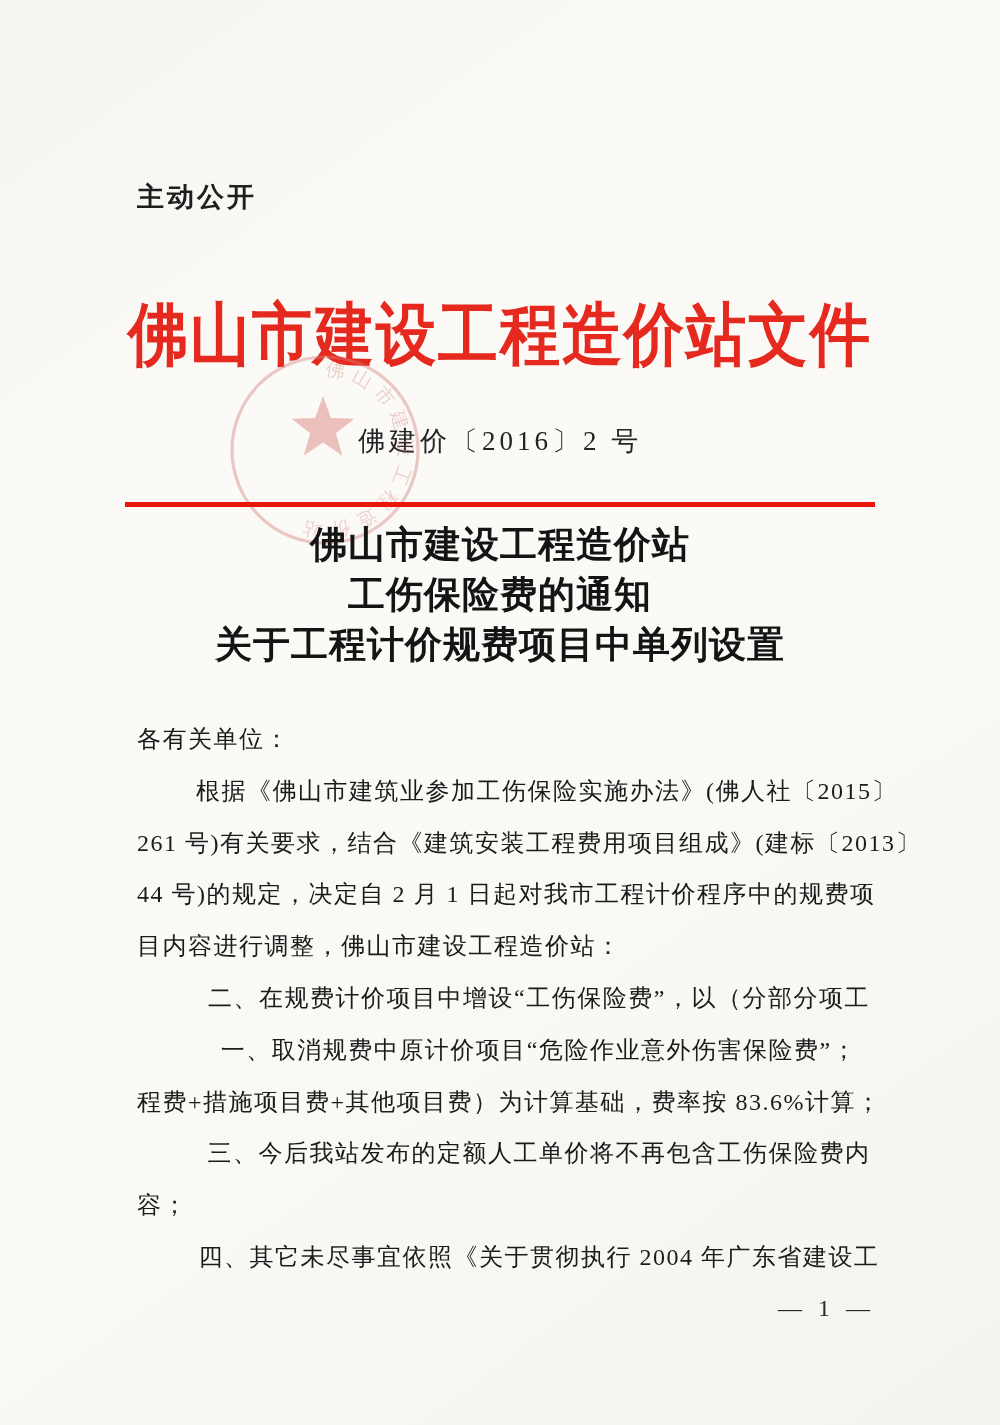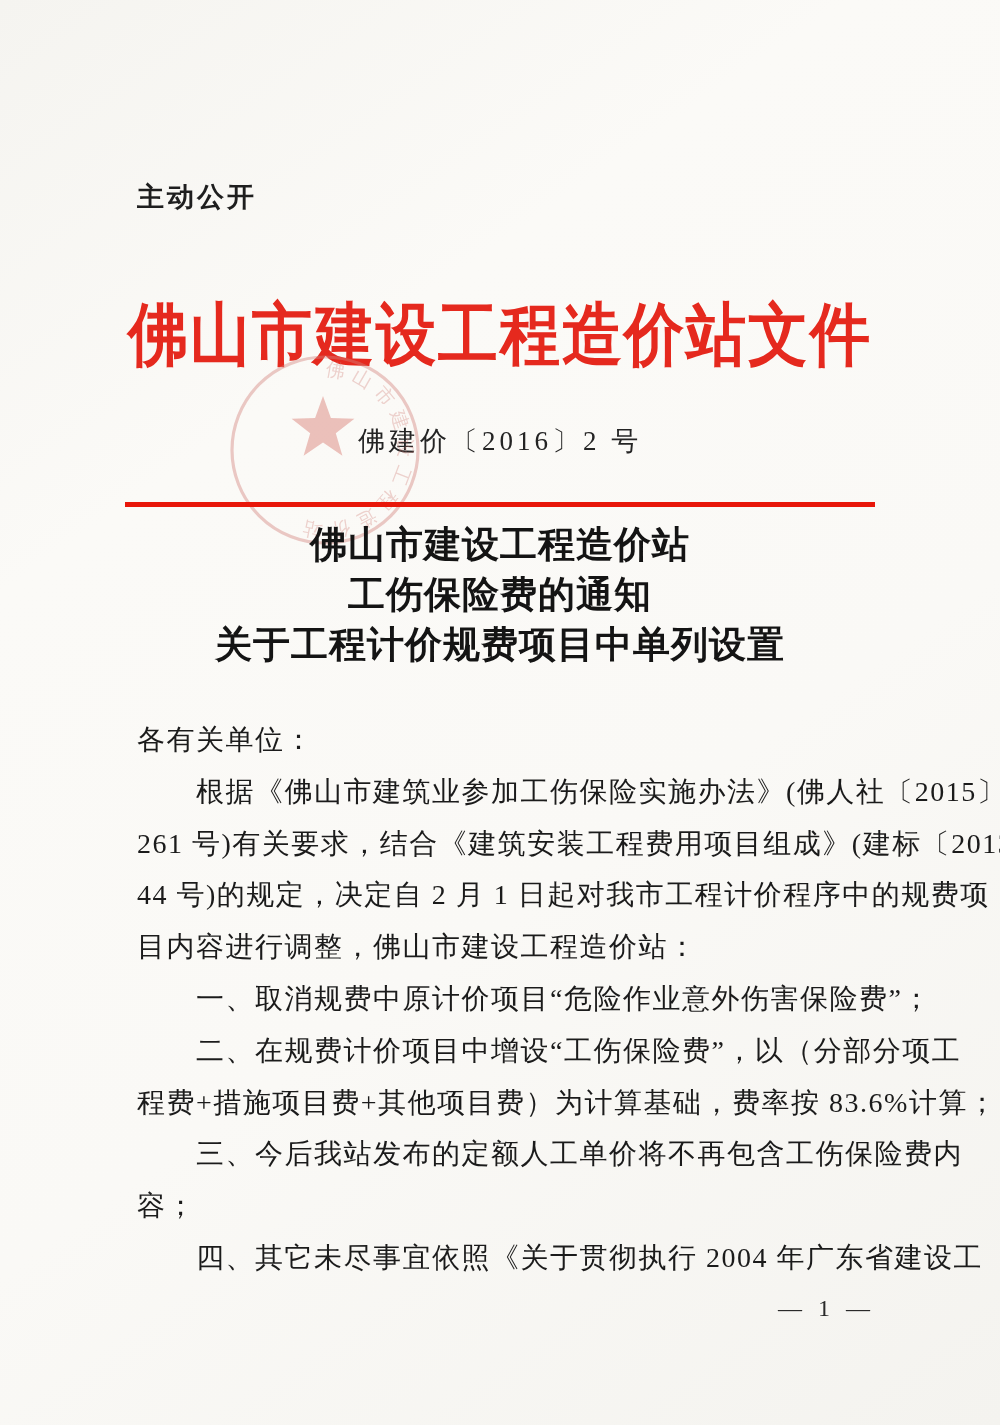--- a/index.html
+++ b/index.html
@@ -85,21 +85,21 @@
     letter-spacing: 1px;
     color: #141414;
     z-index: 2;
   }
   .notice-title .t-line { white-space: nowrap; }
   .body-text {
     position: absolute;
     left: 137px;
     top: 714px;
     width: 745px;
-    font-size: 28px;
+    font-size: 24px;
     letter-spacing: 1.5px;
     color: #1b1b1b;
     z-index: 2;
   }
   .body-text .line {
     height: 51.8px;
     line-height: 51.8px;
     white-space: nowrap;
   }
   .body-text .ind {
@@ -145,22 +145,22 @@
     <div class="t-line">工伤保险费的通知</div>
     <div class="t-line">关于工程计价规费项目中单列设置</div>
   </div>
 
   <div class="body-text">
     <div class="line">各有关单位：</div>
     <div class="line ind">根据《佛山市建筑业参加工伤保险实施办法》(佛人社〔2015〕</div>
     <div class="line">261 号)有关要求，结合《建筑安装工程费用项目组成》(建标〔2013〕</div>
     <div class="line">44 号)的规定，决定自 2 月 1 日起对我市工程计价程序中的规费项</div>
     <div class="line">目内容进行调整，佛山市建设工程造价站：</div>
+    <div class="line ind">二、在规费计价项目中增设“工伤保险费”，以（分部分项工</div>
     <div class="line ind">一、取消规费中原计价项目“危险作业意外伤害保险费”；</div>
-    <div class="line ind">二、在规费计价项目中增设“工伤保险费”，以（分部分项工</div>
     <div class="line">程费+措施项目费+其他项目费）为计算基础，费率按 83.6%计算；</div>
     <div class="line ind">三、今后我站发布的定额人工单价将不再包含工伤保险费内</div>
     <div class="line">容；</div>
     <div class="line ind">四、其它未尽事宜依照《关于贯彻执行 2004 年广东省建设工</div>
   </div>
 
   <div class="page-number">— 1 —</div>
 
 </div>
 

